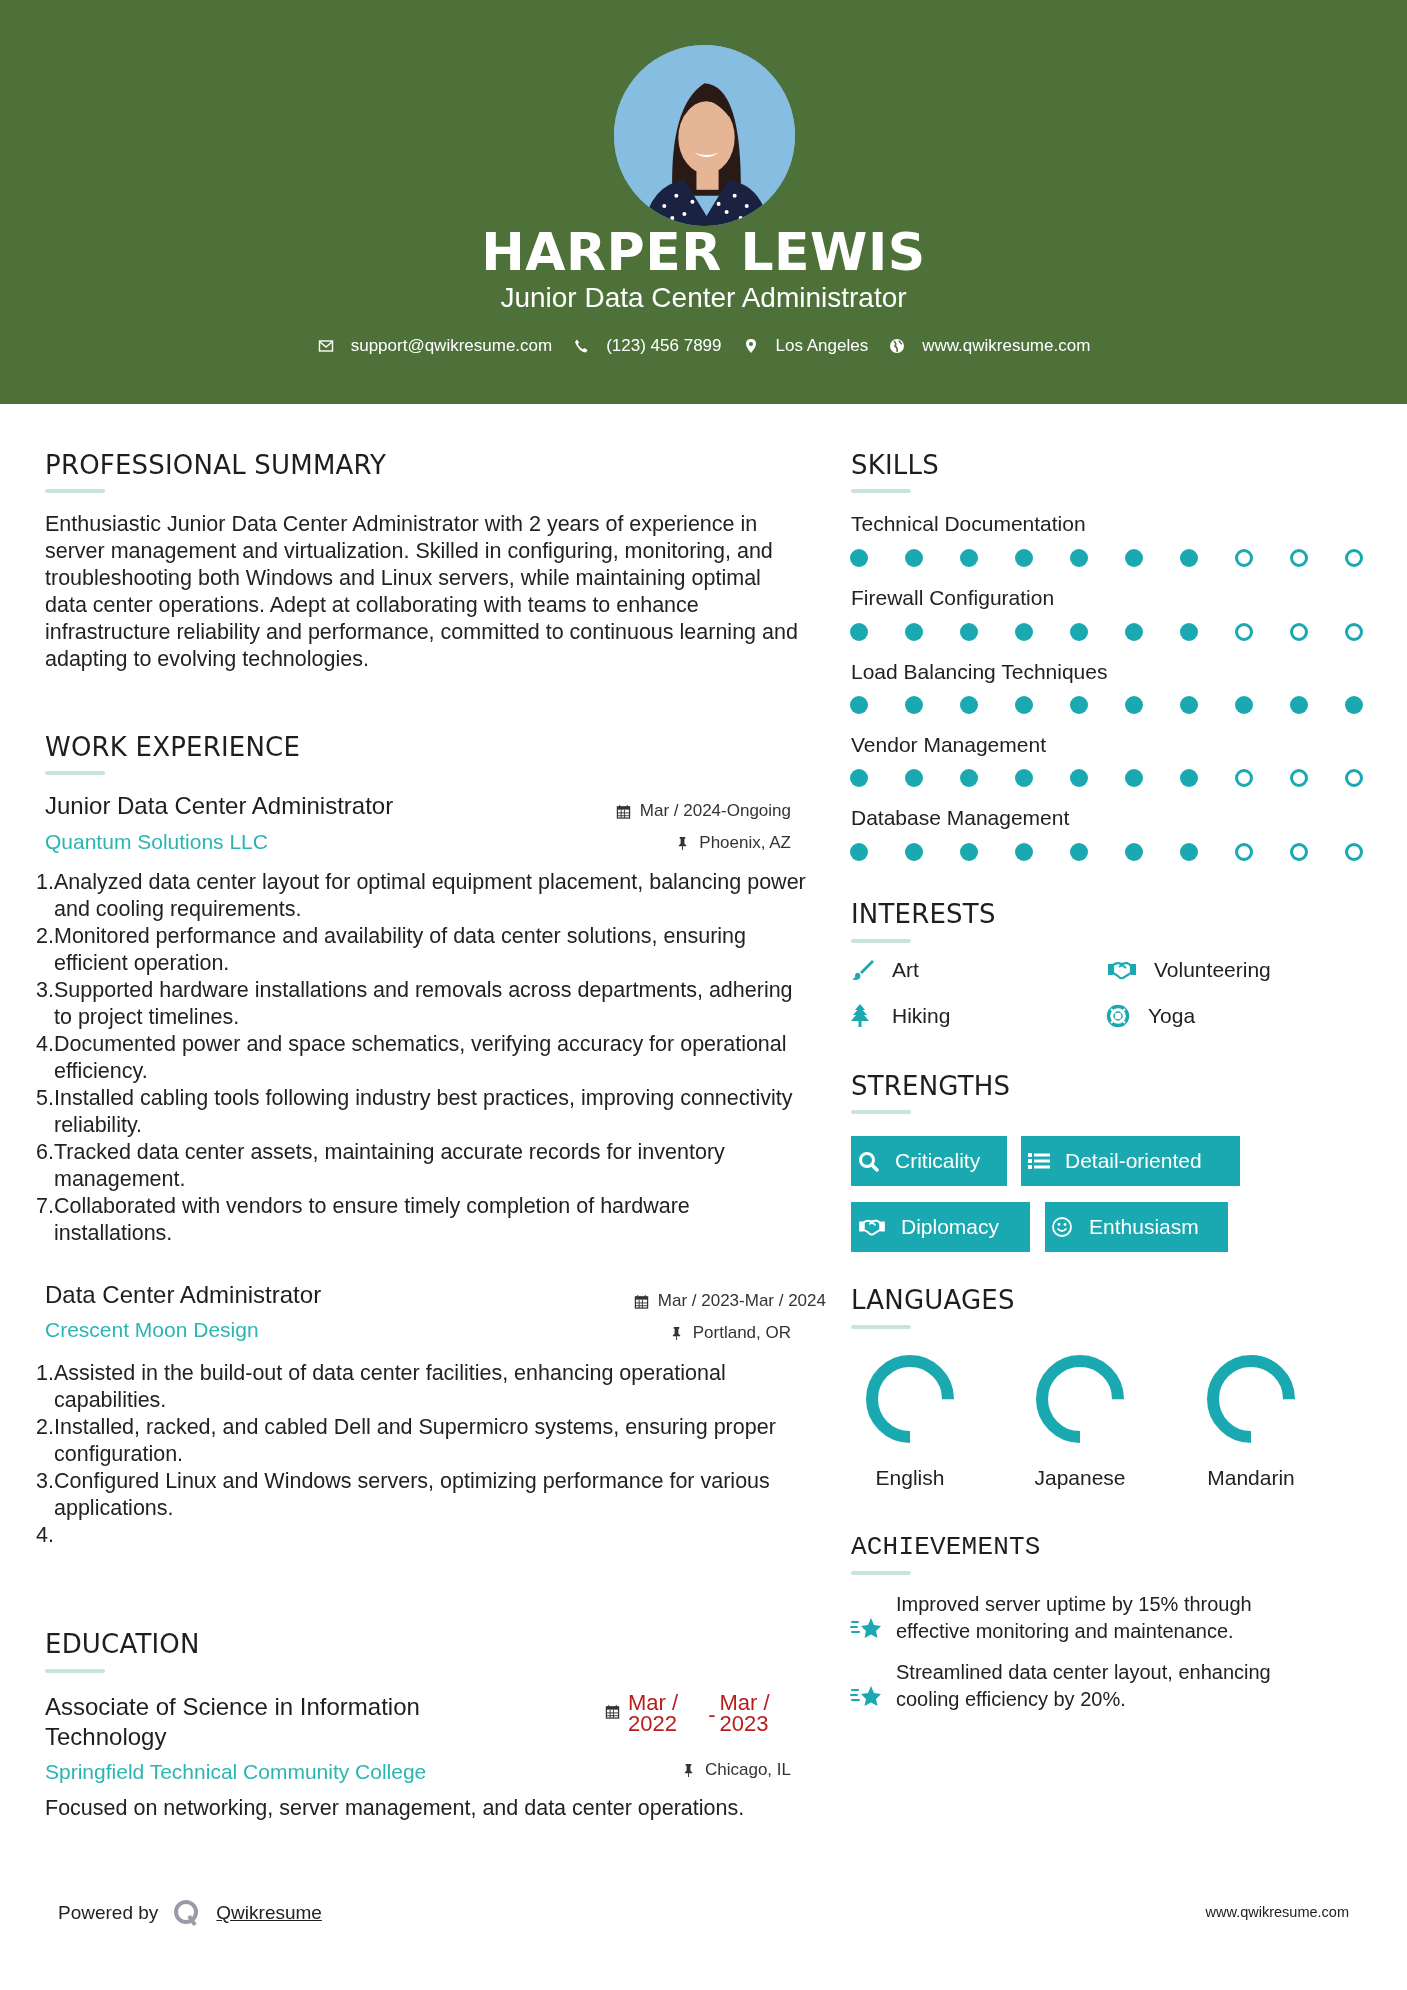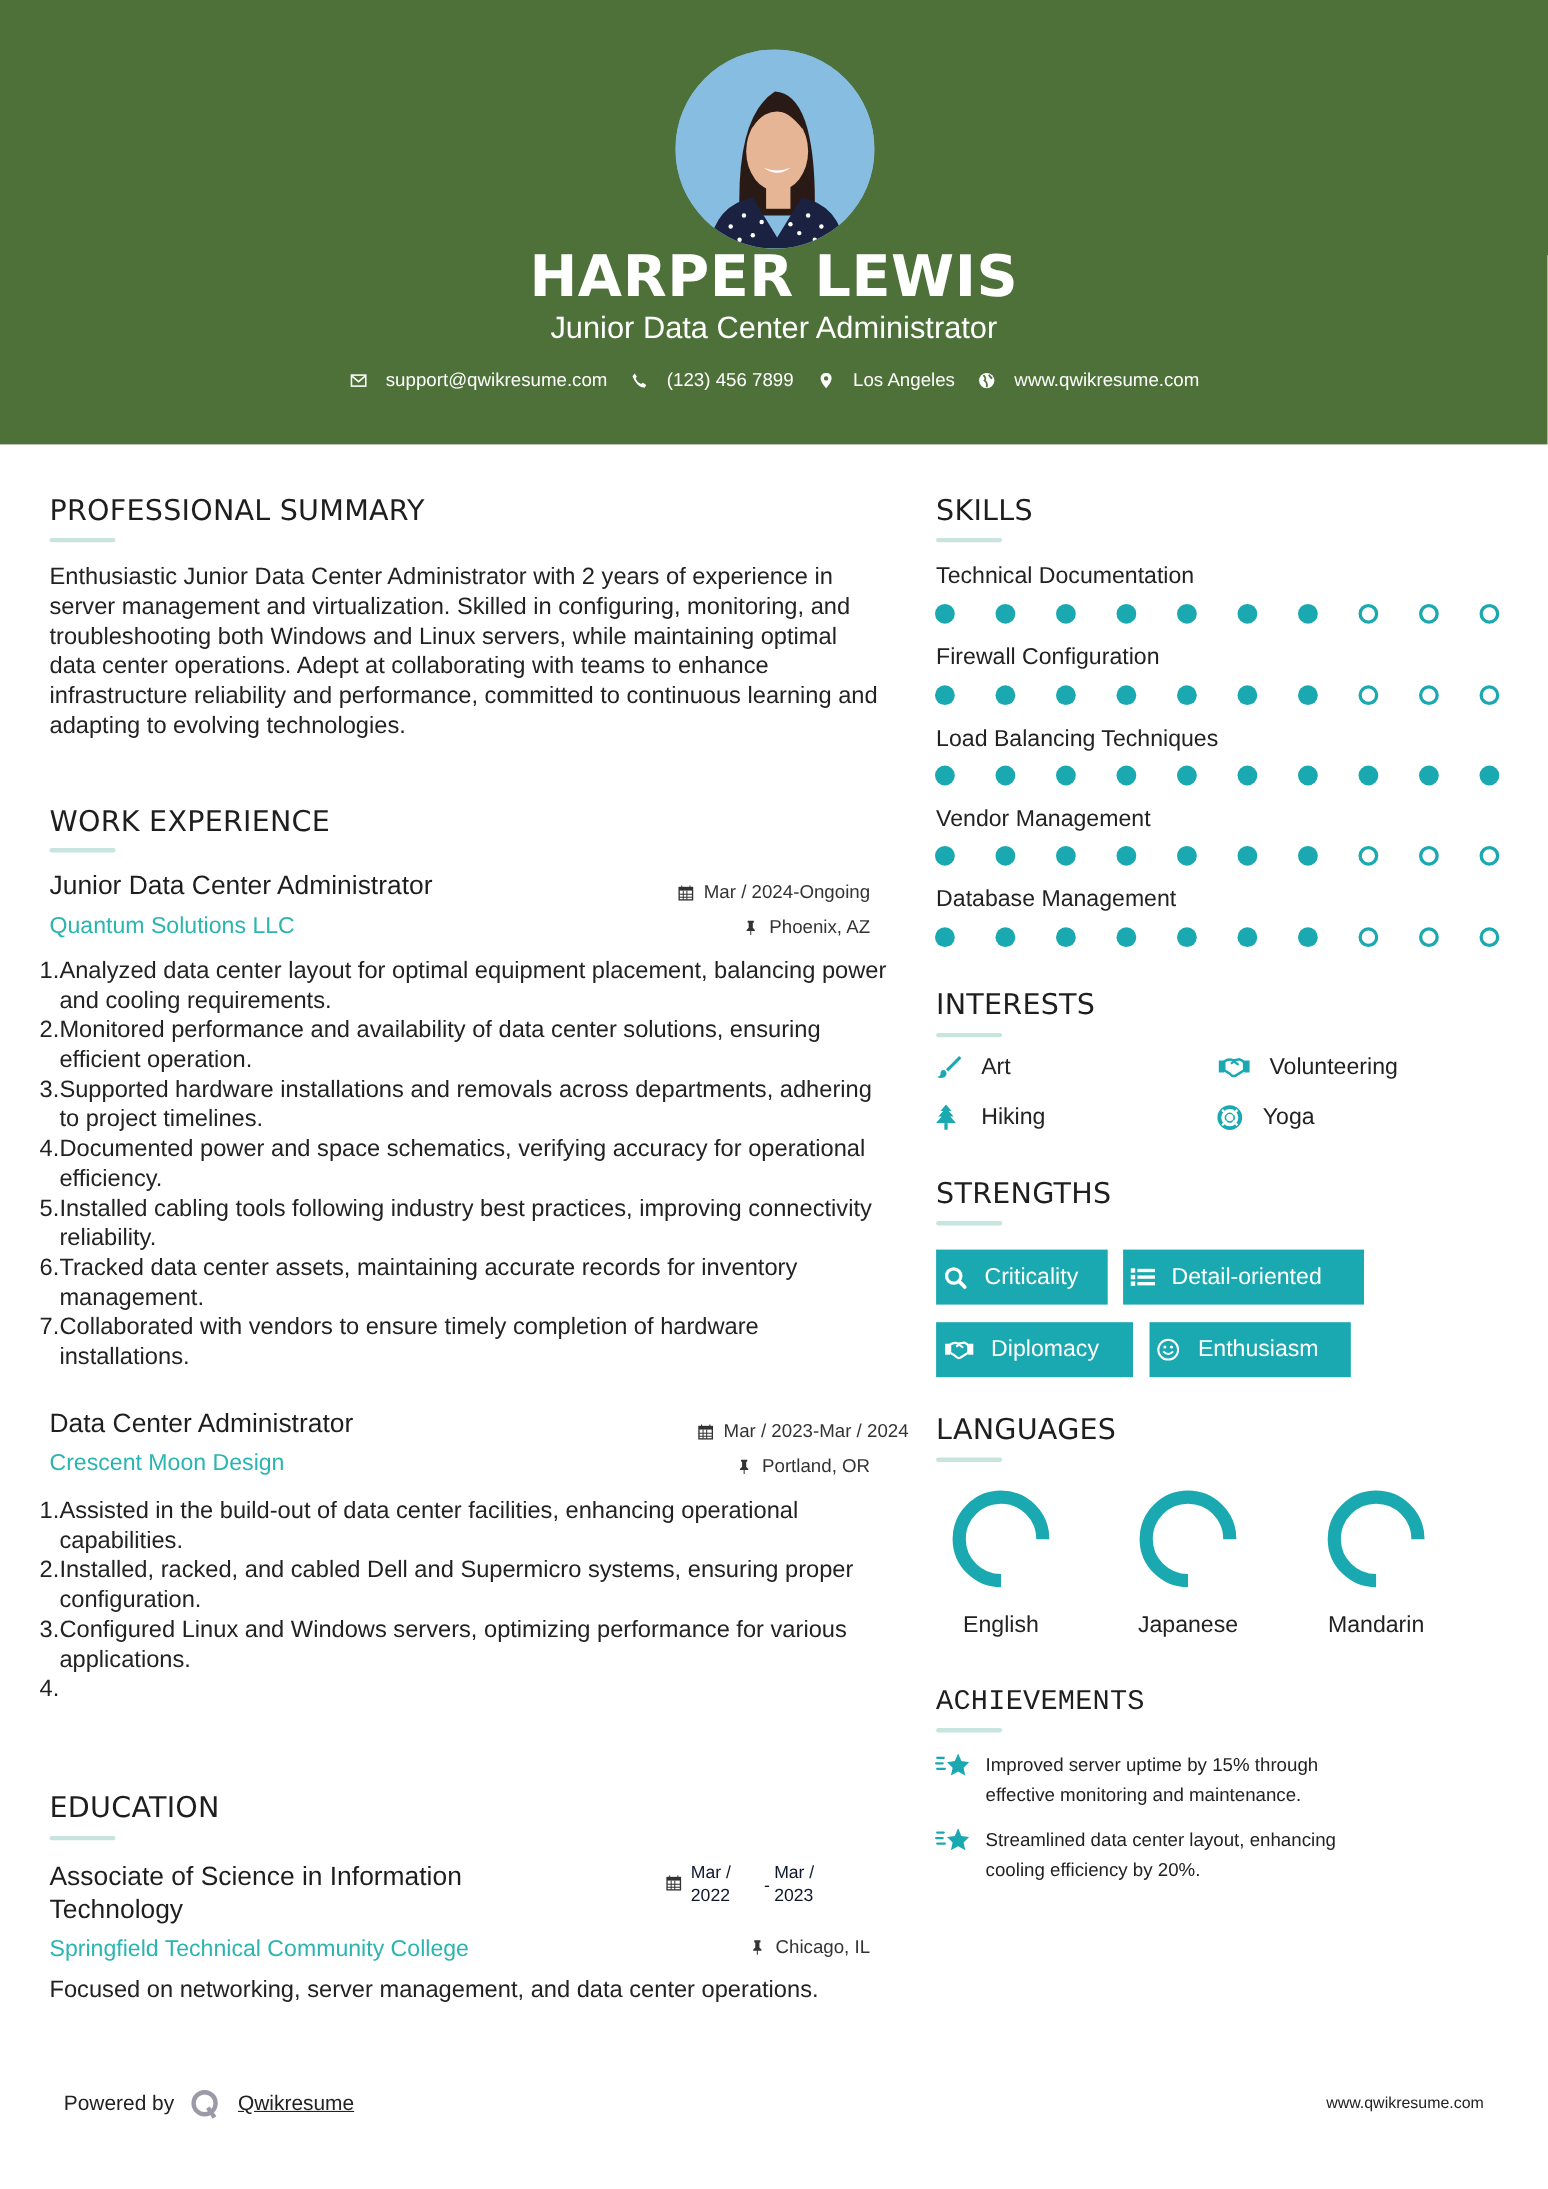--- a/index.html
+++ b/index.html
@@ -37,21 +37,21 @@
   .interest { position: absolute; display: flex; align-items: center; font-size: 21px; color: #222; }
   .interest svg { width: 26px; height: 24px; margin-right: 16px; }
 
   .badge { position: absolute; height: 50px; background: #1aa9b0; color: #ffffff; font-size: 21px; display: flex; align-items: center; padding-left: 6px; }
   .badge svg { width: 24px; height: 22px; margin-right: 14px; }
 
   .lang { position: absolute; width: 120px; text-align: center; }
   .lang svg { width: 100px; height: 100px; display: block; margin: 0 auto; }
   .lang-label { font-size: 21px; color: #222; margin-top: 17px; }
 
-  .ach { position: absolute; display: flex; font-size: 17px; line-height: 27px; color: #222; }
+  .ach { position: absolute; display: flex; font-size: 20px; line-height: 27px; color: #222; align-items: flex-end; }
   .ach svg { width: 34px; height: 30px; margin-right: 12px; flex: 0 0 34px; margin-top: 0px; }
 
   .footer-left { position: absolute; left: 58px; top: 1898px; display: flex; align-items: center; font-size: 19px; color: #222; }
   .footer-left svg { width: 30px; height: 30px; margin: 0 14px; }
   .footer-left a { color: #222; text-decoration: underline; }
   .footer-right { position: absolute; right: 58px; top: 1904px; font-size: 14.5px; color: #222; }
 </style>
 </head>
 <body>
 
@@ -177,21 +177,21 @@
   <li><span class="num">3.</span><span>Configured Linux and Windows servers, optimizing performance for various applications.</span></li>
   <li><span class="num">4.</span></li>
 </ol>
 
 <div class="sec-title" style="left:45px; top:1629px;">EDUCATION</div>
 <div class="sec-bar" style="left:45px; top:1669px;"></div>
 <div class="job-title" style="left:45px; top:1692px; line-height:30px;">
   <div>Associate of Science in Information</div>
   <div>Technology</div>
 </div>
-<div style="position:absolute; left:605px; top:1692px; display:flex; font-size:16px; color:#0f172a; line-height:21px;">
+<div style="position:absolute; left:605px; top:1692px; display:flex; font-size:22px; color:#b91c1c; line-height:21px;">
   <svg viewBox="0 0 16 16" style="width:15px; height:15px; margin-right:8px; margin-top:12px;">
       <rect x="1.5" y="3" width="13" height="12" fill="none" stroke="#333" stroke-width="1.3"></rect>
       <rect x="1.5" y="3" width="13" height="3" fill="#333"></rect>
       <path d="M4 1v3M12 1v3M5.5 6v9M9 6v9M1.5 9.5h13M1.5 12.5h13" stroke="#333" stroke-width="1"></path>
     </svg>
   <div>
     <div>Mar /</div>
     <div>2022</div>
   </div>
   <div style="margin:12px 4px 0 30px;">-</div>

